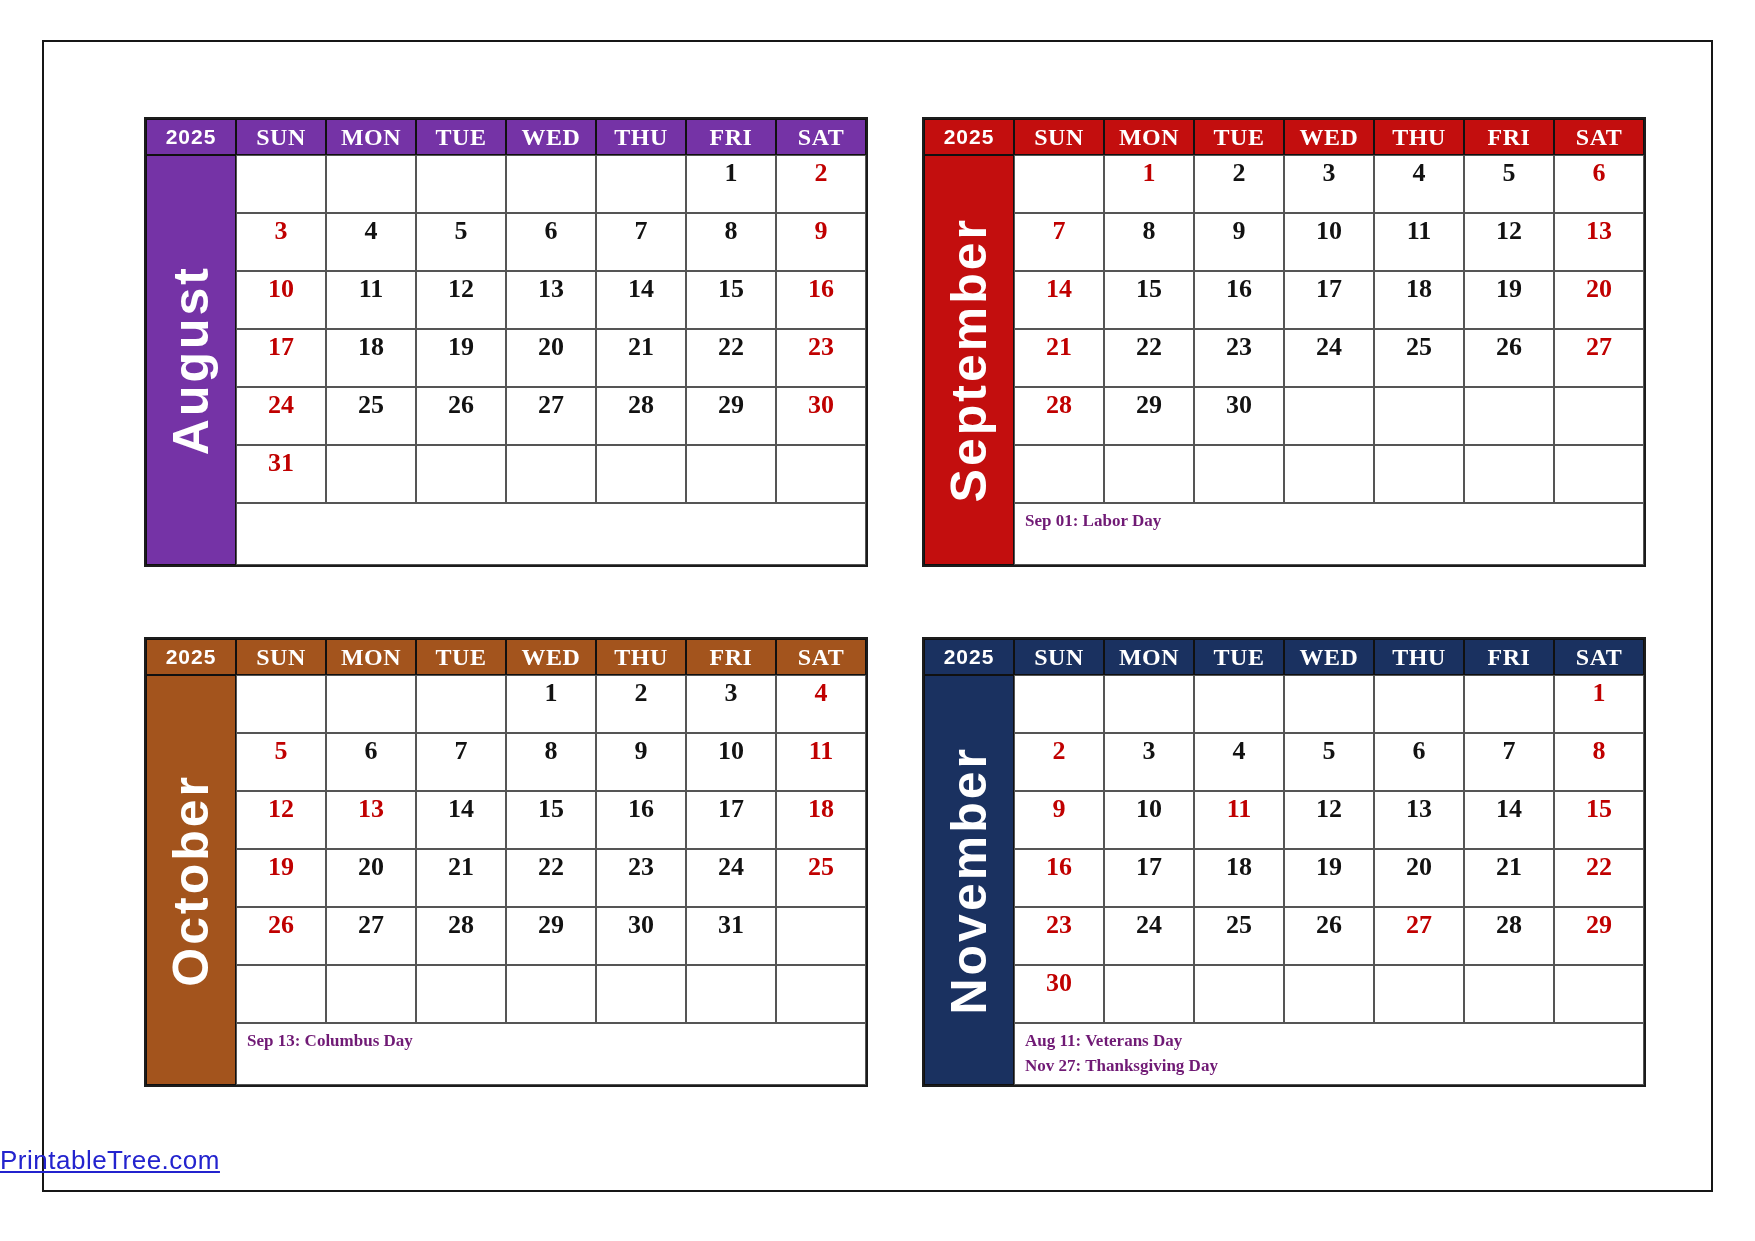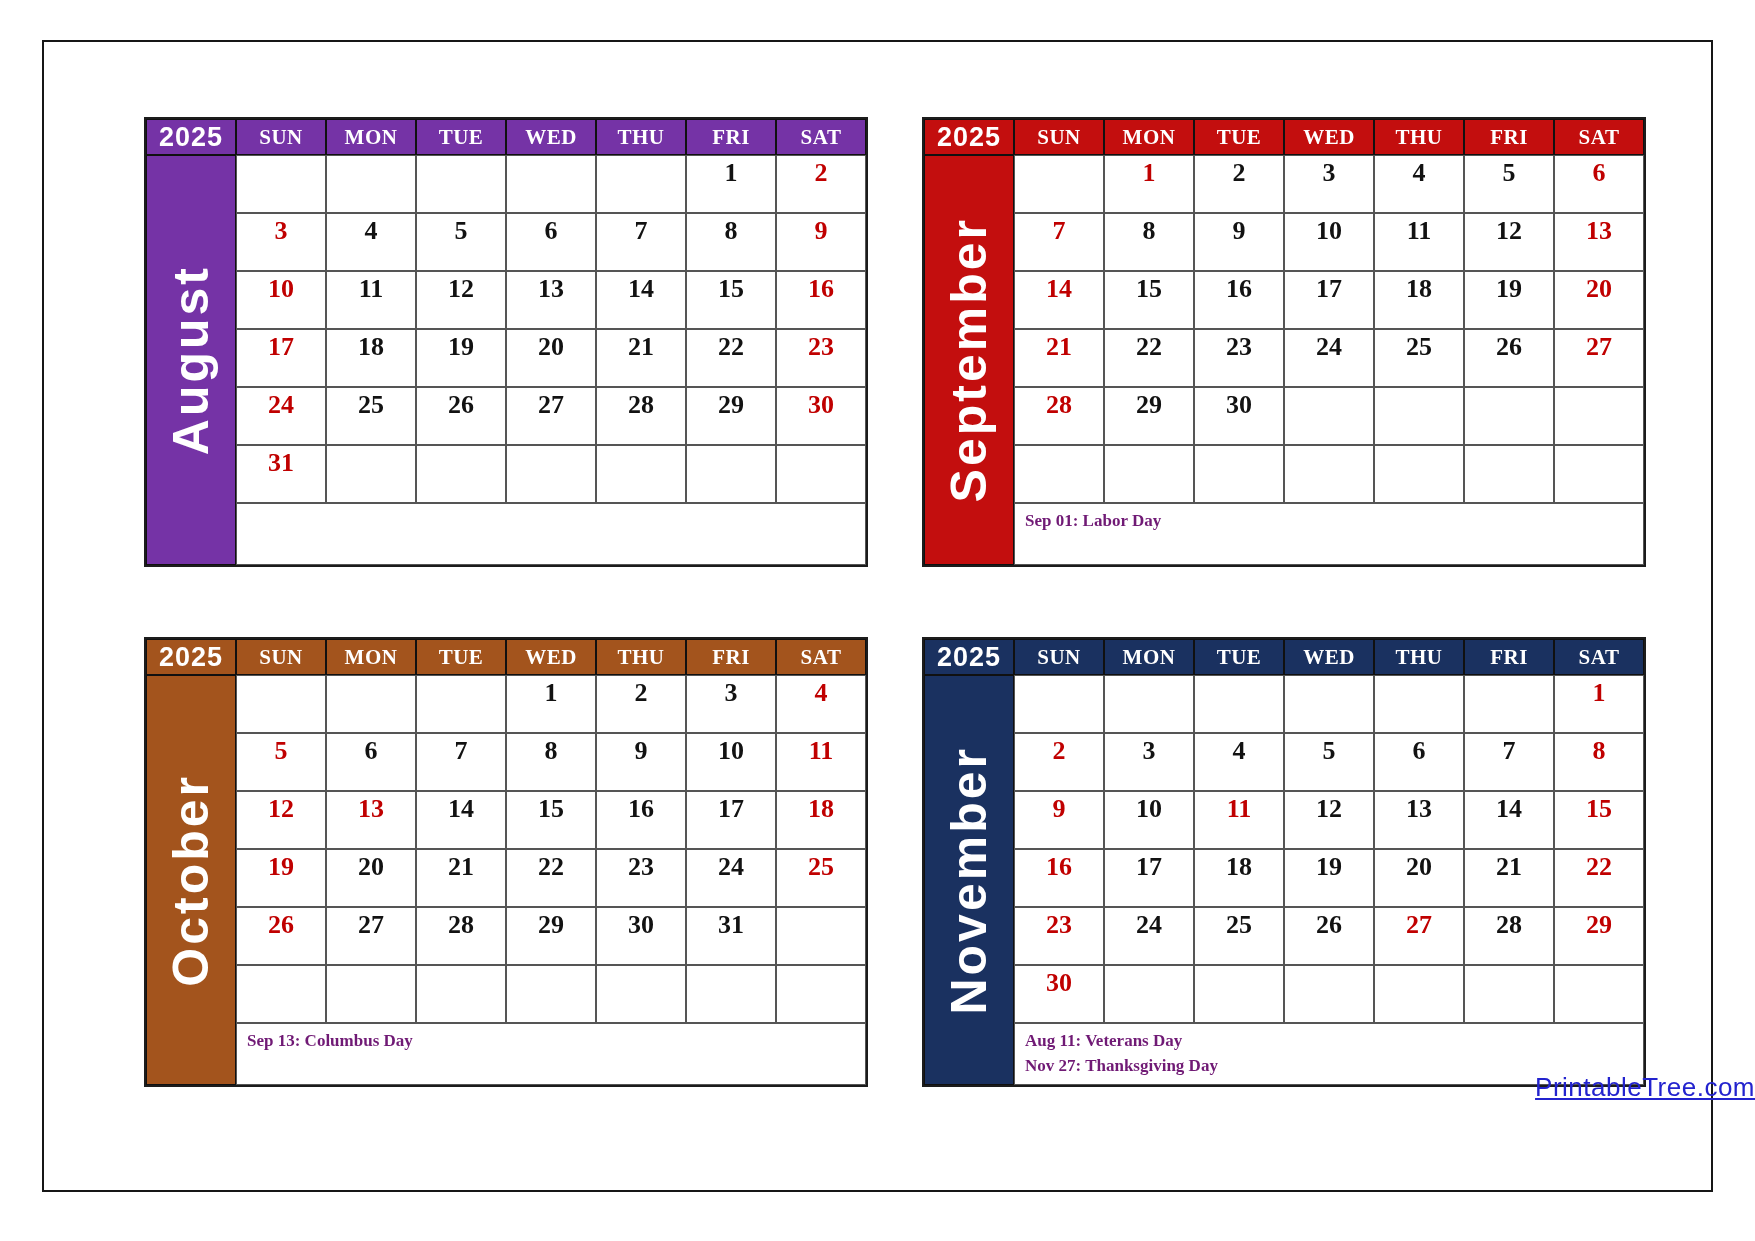--- a/index.html
+++ b/index.html
@@ -10,34 +10,34 @@
   .month{position:absolute;display:grid;background:#fff;
          grid-template-columns:90px repeat(7,90px);
          grid-template-rows:36px repeat(6,58px) 62px;
          border:2px solid #1c1c1c;font-family:"Liberation Serif",serif;}
   .m0{left:144px;top:117px;}
   .m1{left:922px;top:117px;}
   .m2{left:144px;top:637px;}
   .m3{left:922px;top:637px;}
   .hcell{background:var(--theme);color:#fff;display:flex;align-items:center;justify-content:center;
          border:1px solid #101010;}
-  .year{font-family:"Liberation Sans",sans-serif;font-weight:700;font-size:27px;letter-spacing:1px;text-align:right;}
-  .dayh{font-weight:700;font-size:21px;letter-spacing:0.5px;}
+  .year{font-family:"Liberation Sans",sans-serif;font-weight:700;font-size:21px;letter-spacing:1px;text-align:right;}
+  .dayh{font-weight:700;font-size:24px;letter-spacing:0.5px;}
   .sidebar{grid-column:1;grid-row:2 / span 7;background:var(--theme);border:1px solid #101010;
            display:flex;align-items:center;justify-content:center;overflow:hidden;}
   .mname{writing-mode:vertical-rl;transform:rotate(180deg);
          font-family:"Liberation Sans",sans-serif;font-weight:700;font-size:50px;
          letter-spacing:3px;color:#ffffff;white-space:nowrap;}
   .dcell{border:1px solid #555;background:#fff;font-weight:700;font-size:26px;
          text-align:center;padding-top:2px;color:#121212;}
   .dcell.red{color:#C00000;}
   .fcell{grid-row:8;grid-column:2 / span 7;border:1px solid #555;background:#fff;
          padding:5px 0 0 10px;}
   .note{font-weight:700;font-size:17px;color:#701a75;line-height:1.45;}
-  .linkwrap{position:absolute;left:0;top:1072px;width:100%;text-align:right;}
+  .linkwrap{position:absolute;left:0;top:1145px;width:100%;text-align:left;}
   .site-link{font-family:"Liberation Sans",sans-serif;font-size:26px;color:#2323CE;
              text-decoration:underline;letter-spacing:0.5px;cursor:pointer;}
 </style>
 </head>
 <body>
 
 <div class="page">
   <div class="frame"></div>
   <div id="months">
       <section class="month m0" style="--theme: #7533A6;">

